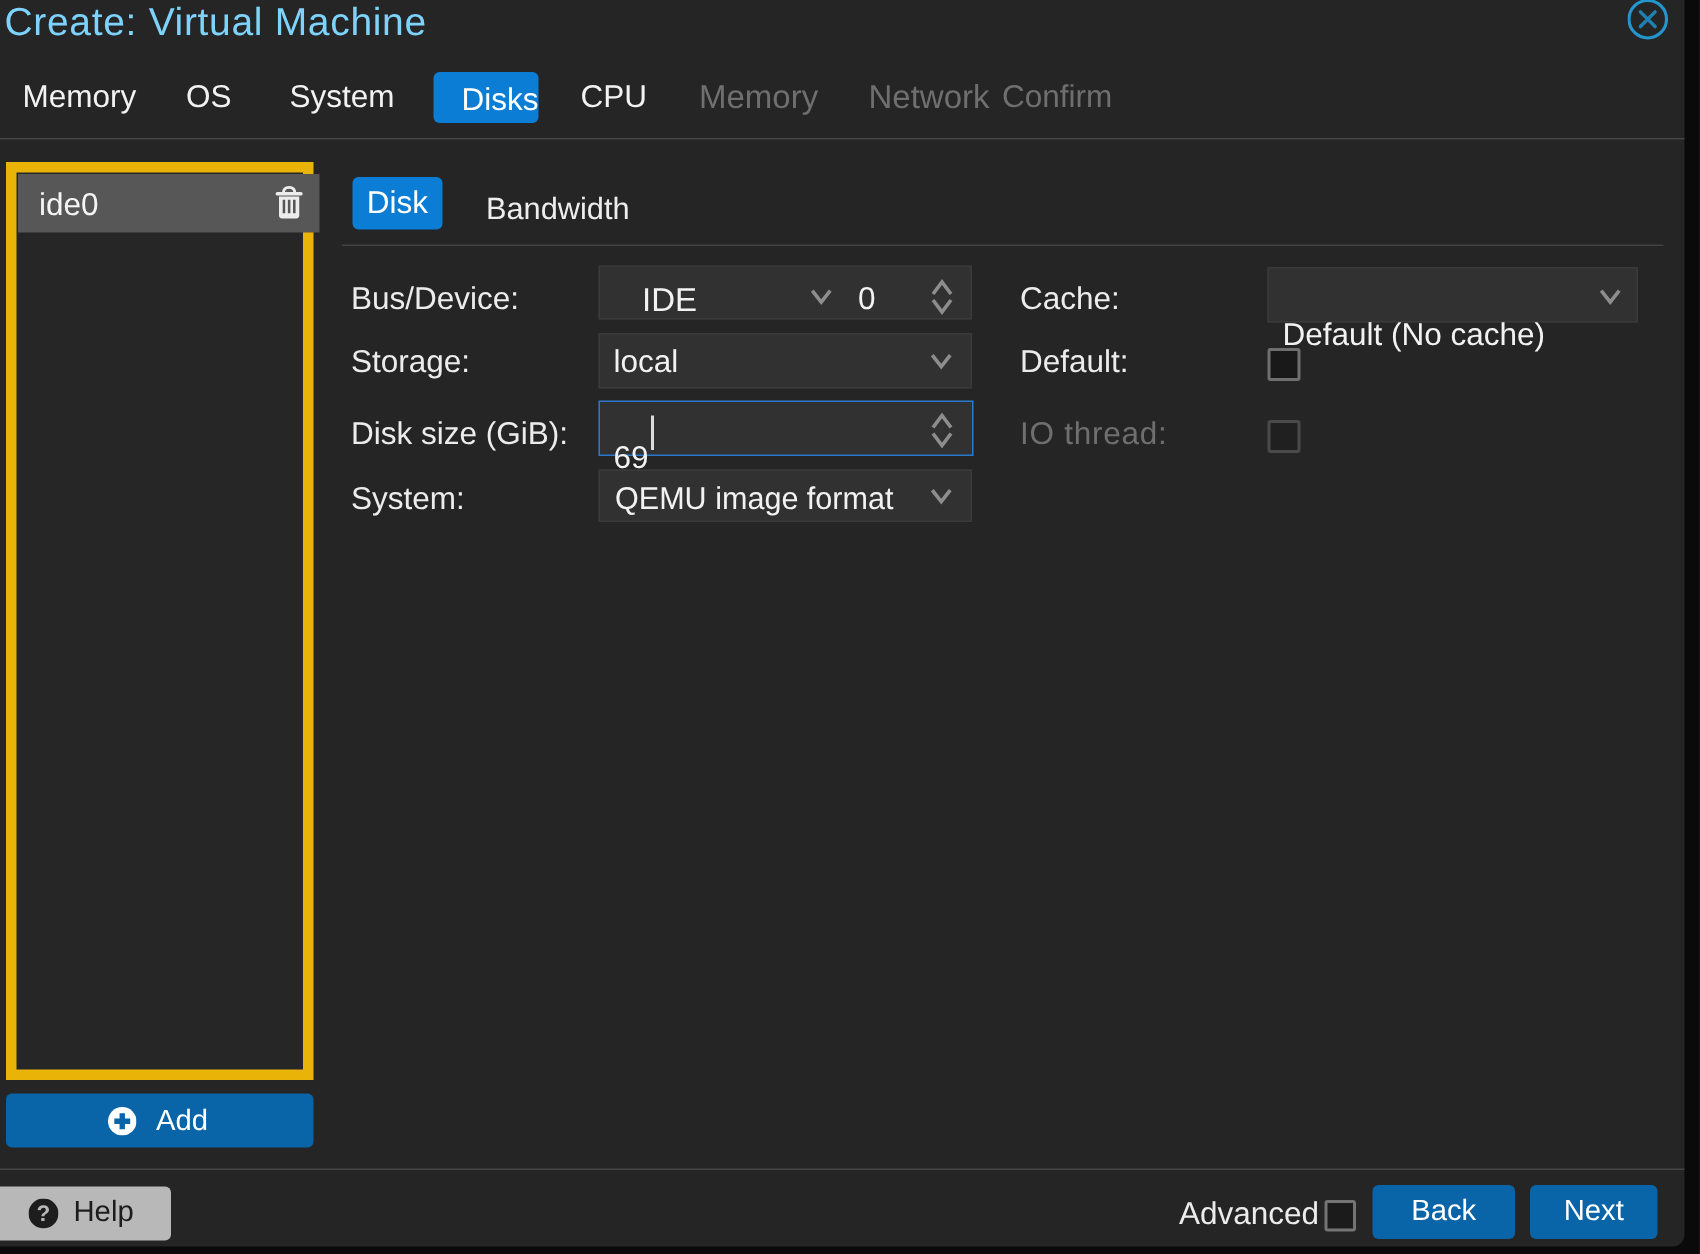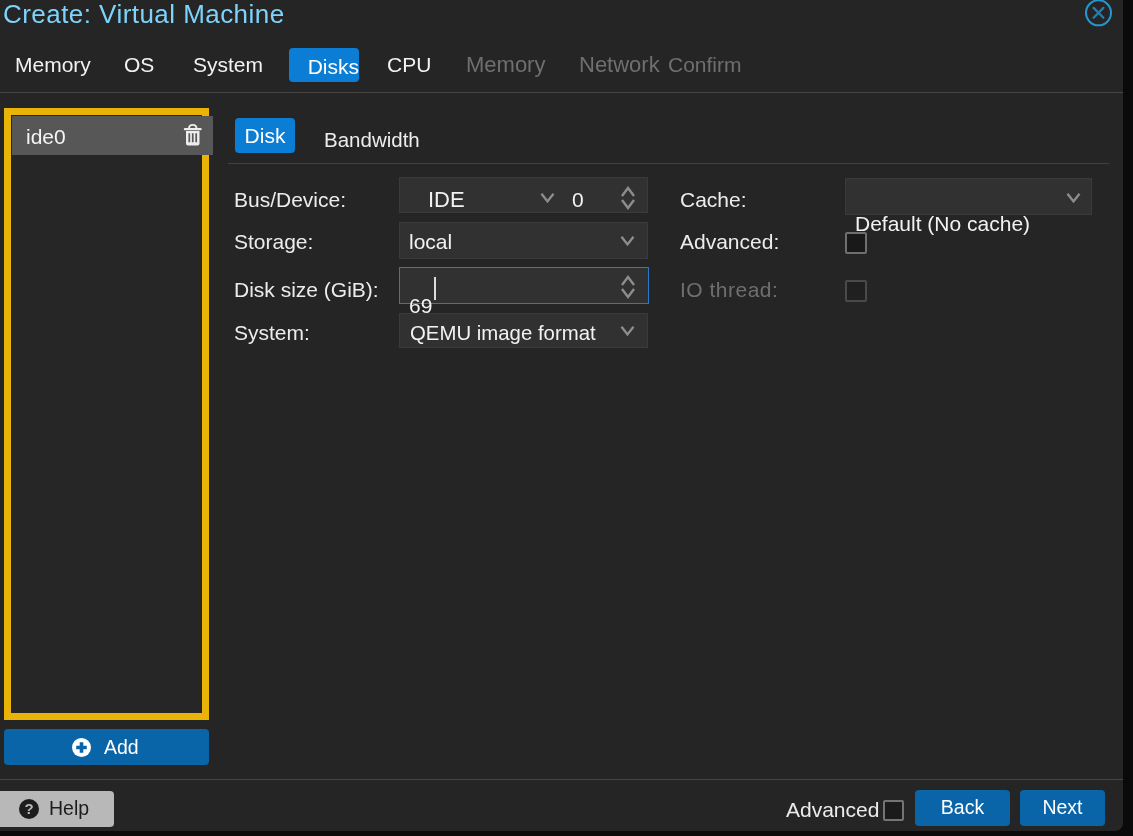--- a/index.html
+++ b/index.html
@@ -132,21 +132,21 @@
   <path d="M2 14 L8 22 L14 14" fill="none" stroke="#8d8d8d" stroke-width="2.4"></path>
 </svg>
 
 <div class="field" style="left:399px; top:313px; width:249px; height:35px;"></div>
 <span class="abs ftext" style="left:410px; top:321px; display:inline-block; transform:scaleX(0.97); transform-origin:left top;">QEMU image format</span>
 <svg class="abs" style="left:620px; top:325px;" width="15" height="12" viewBox="0 0 15 12">
   <path d="M1.5 1.8 L7.5 9.4 L13.5 1.8" fill="none" stroke="#8d8d8d" stroke-width="2.4"></path>
 </svg>
 
 <div class="abs lbl" style="left:680px; top:188px;">Cache:</div>
-<div class="abs lbl" style="left:680px; top:230px;">Advanced:</div>
+<div class="abs lbl" style="left:680px; top:230px;">Default:</div>
 <div class="abs lbl dis" style="left:680px; top:278px; letter-spacing:0.5px;">IO thread:</div>
 
 <div class="field" style="left:845px; top:178px; width:247px; height:37px;"></div>
 <span class="abs ftext" style="left:855px; top:187.7px;margin-top:24px;">Default (No cache)</span>
 <svg class="abs" style="left:1066px; top:192px;" width="15" height="12" viewBox="0 0 15 12">
   <path d="M1.5 1.8 L7.5 9.4 L13.5 1.8" fill="none" stroke="#8d8d8d" stroke-width="2.4"></path>
 </svg>
 <div class="chk" style="left:845px; top:232px;"></div>
 <div class="chk" style="left:845px; top:280px; border-color:#4a4a4a; background:#202020;"></div>
 

